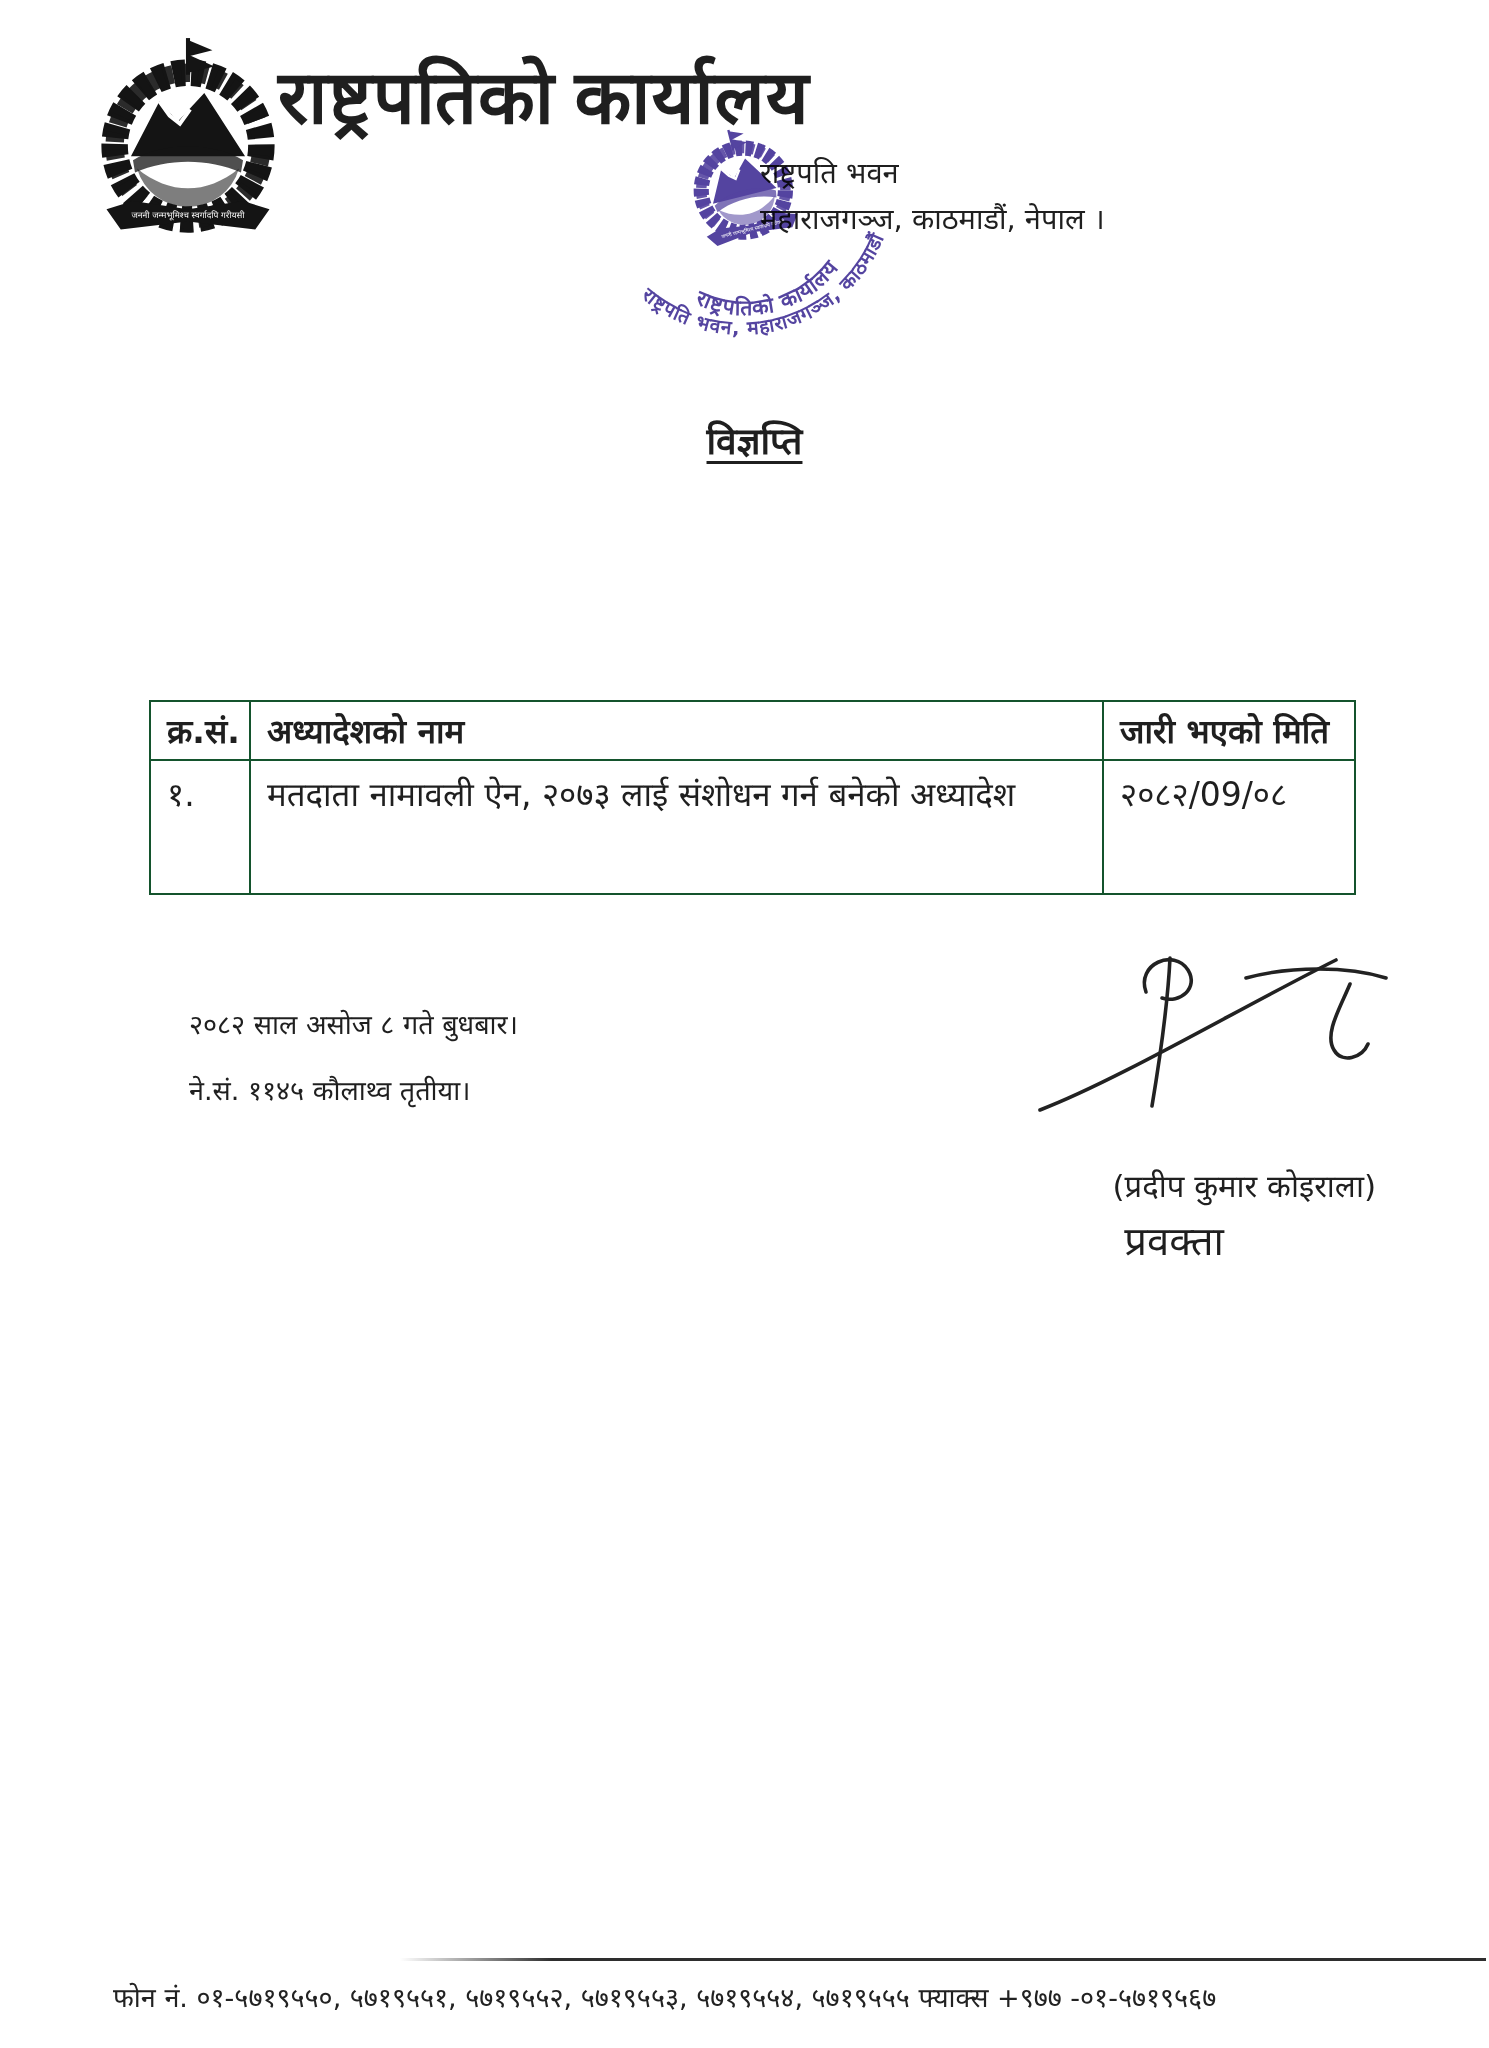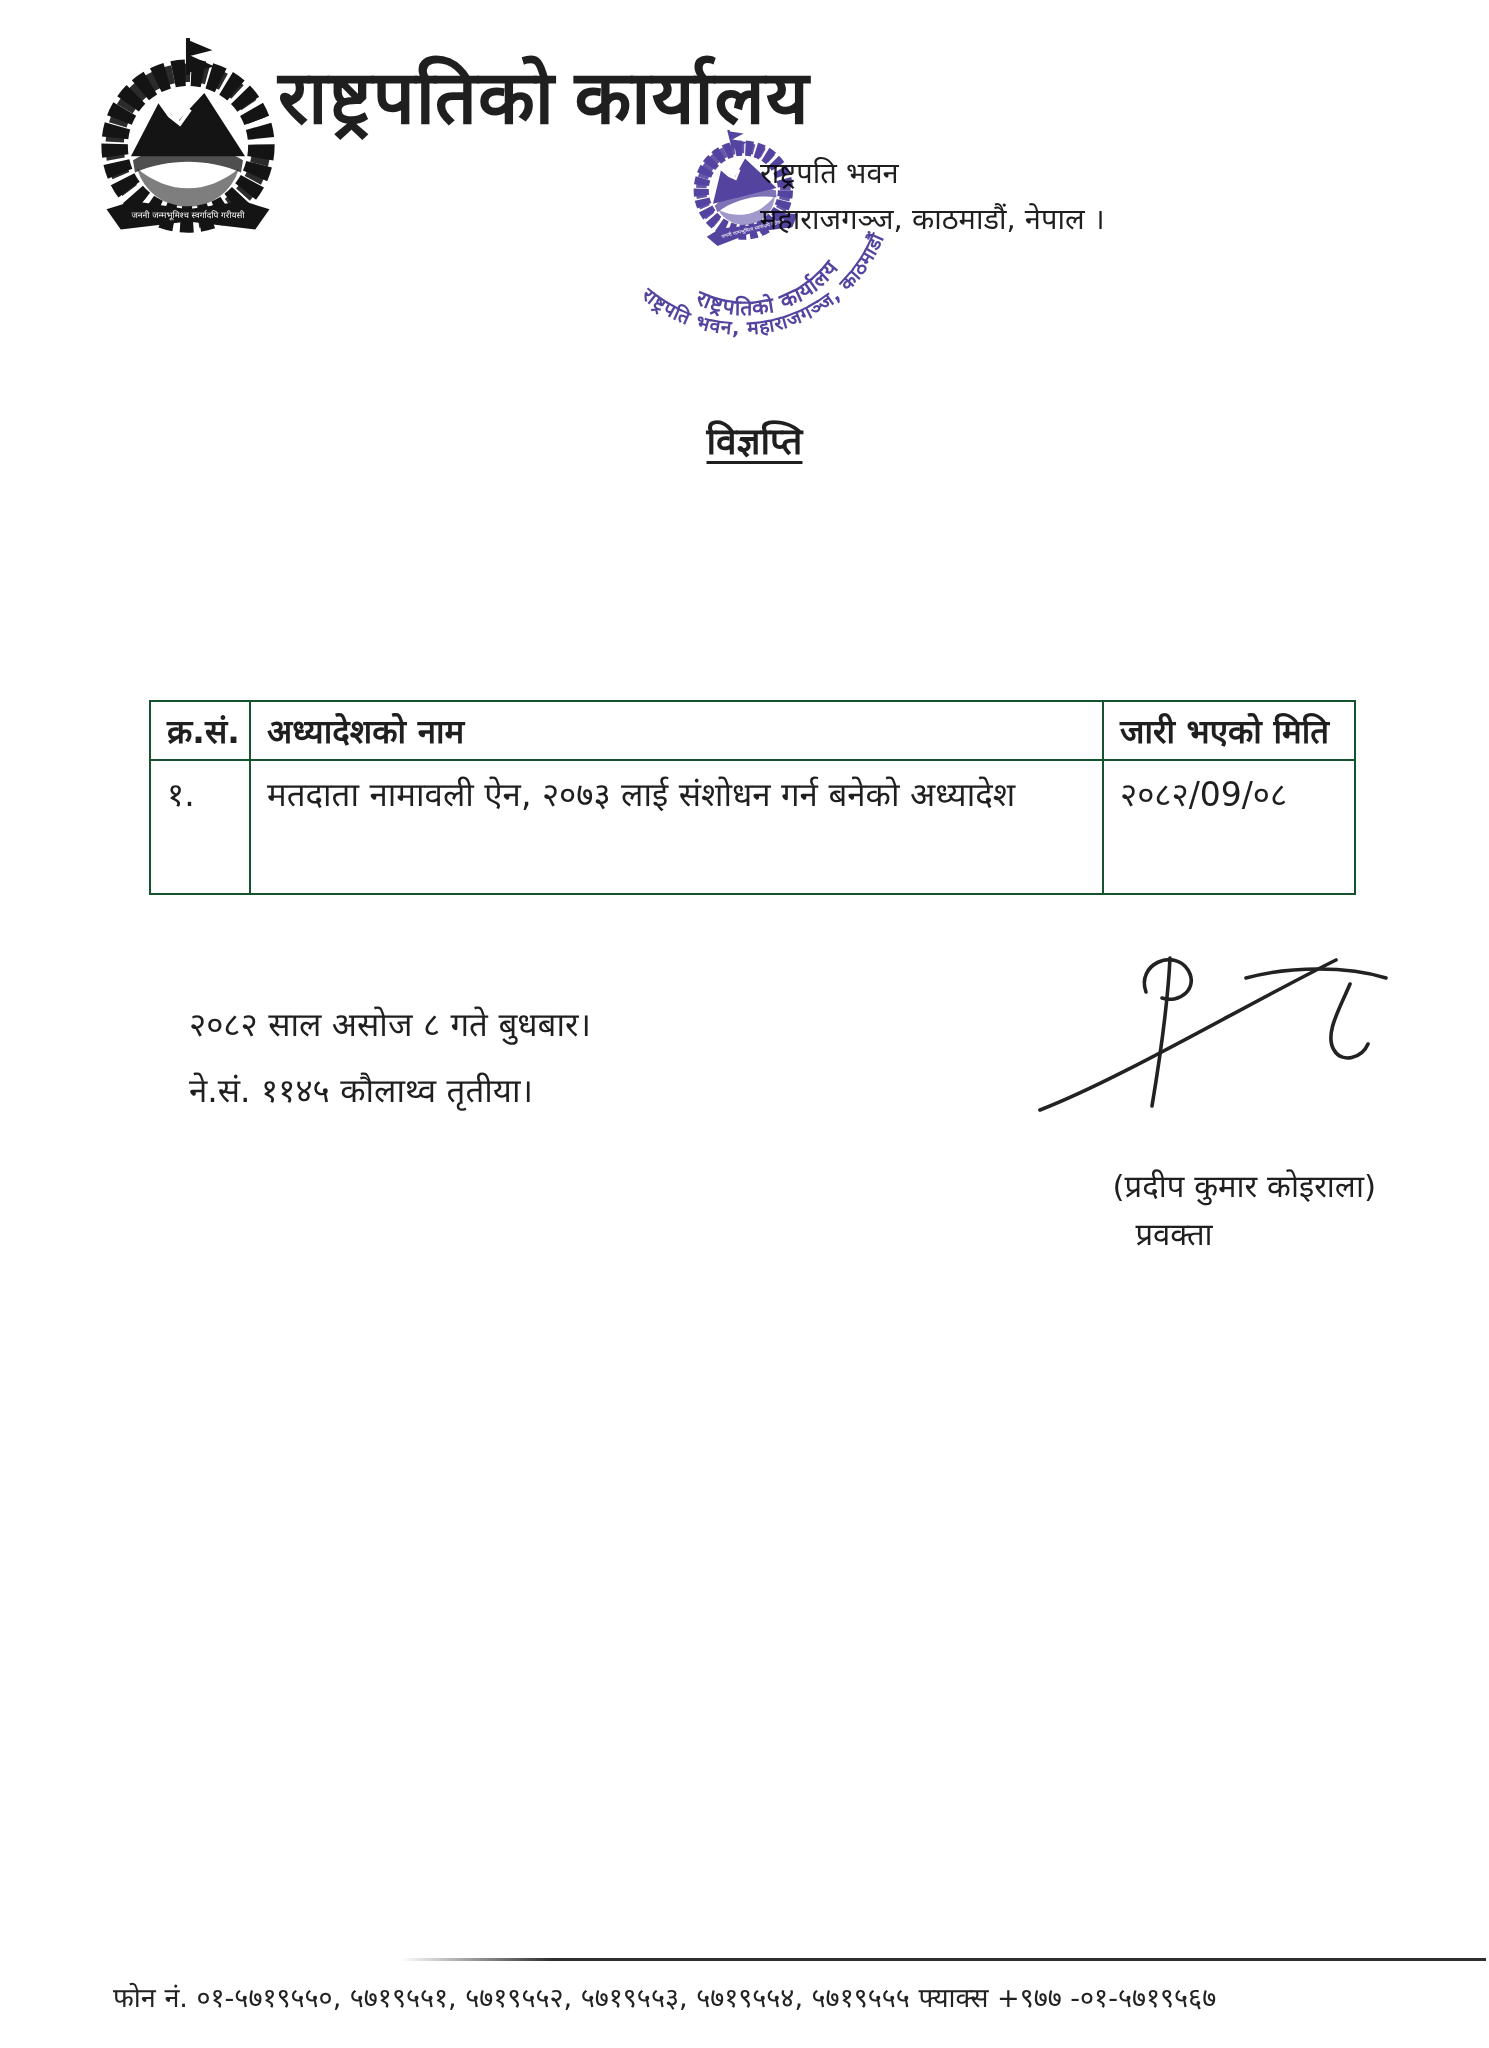--- a/index.html
+++ b/index.html
@@ -55,30 +55,30 @@
     font-weight:400;
   }
   .ordinance-table th{font-weight:700;height:44px;}
   .ordinance-table td{height:120px;line-height:56px;}
   .col-sn{width:100px;}
   .col-name{width:853px;}
   .col-date{width:252px;}
   
   .dateline{
     position:absolute;left:189px;top:992px;
-    font-size:33px;line-height:66px;
+    font-size:27px;line-height:66px;
   }
   .signature-svg{position:absolute;left:1018px;top:938px;width:390px;height:200px;}
   .signatory-name{
     position:absolute;left:972px;top:1164px;width:404px;text-align:right;
     font-size:31px;
   }
   .signatory-title{
     position:absolute;left:972px;top:1212px;width:404px;text-align:center;
-    font-size:31px;
+    font-size:40px;
   }
   
   .footer-rule{
     position:absolute;left:400px;top:1958px;width:1086px;height:3px;
     background:linear-gradient(90deg, rgba(40,40,40,0), #2e2e2e 14%);
   }
   .footer-contact{
     position:absolute;left:113px;top:1978px;width:1330px;
     font-size:27px;color:#222;
   }

